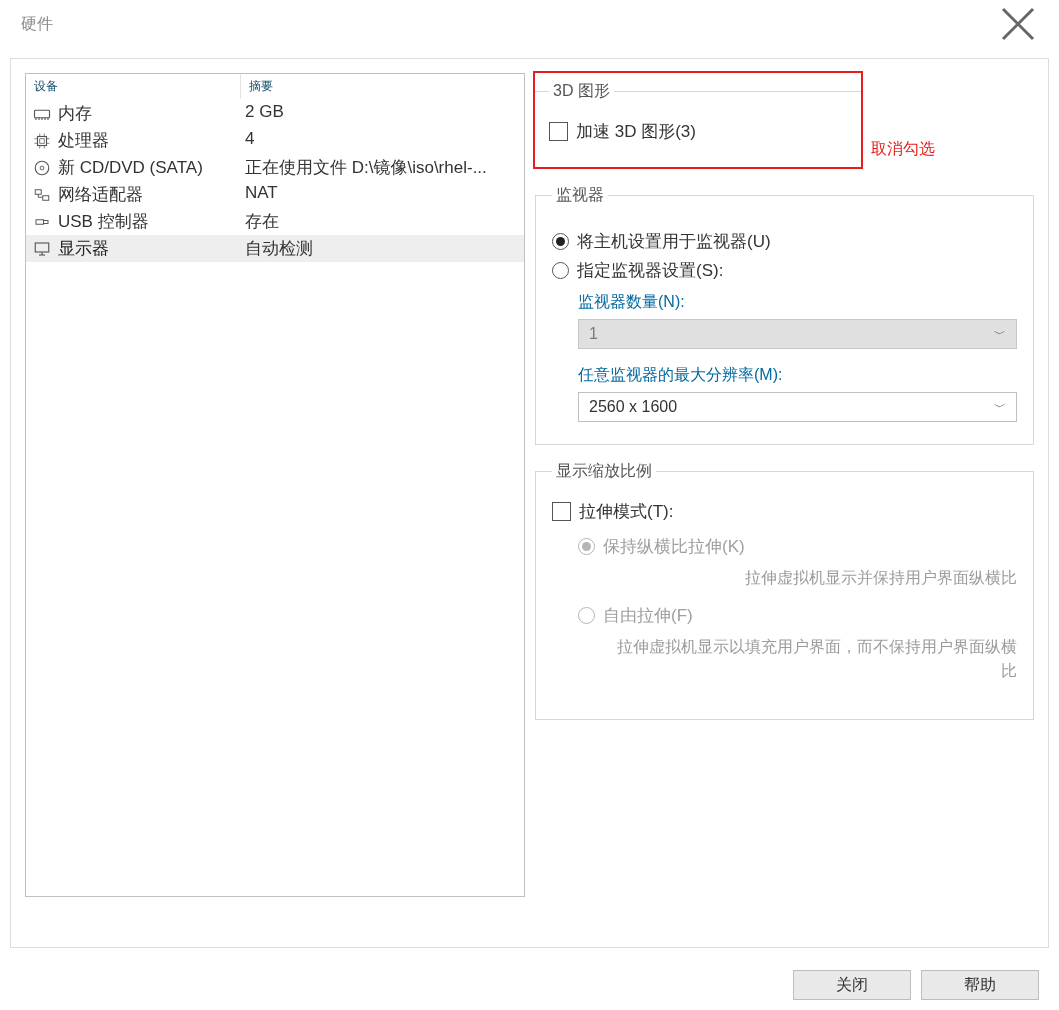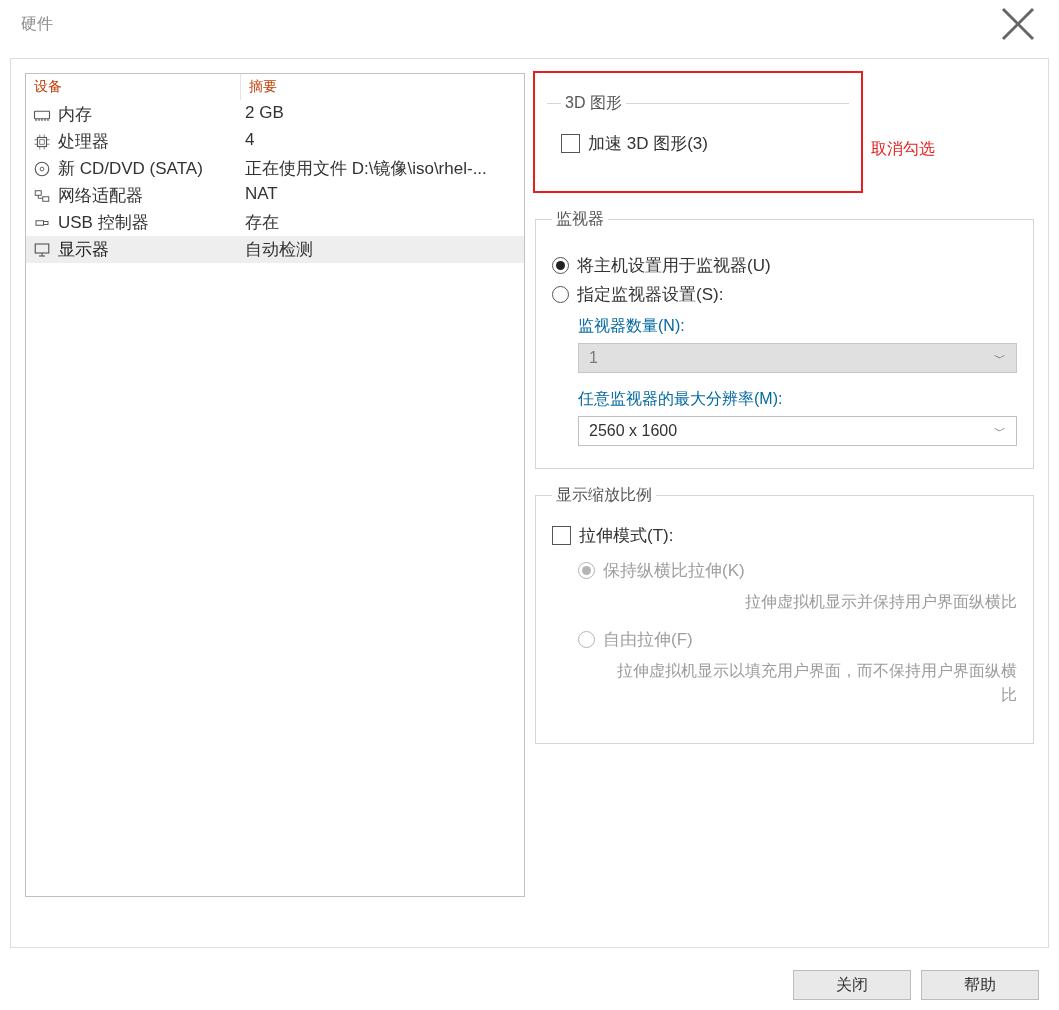--- a/index.html
+++ b/index.html
@@ -8,40 +8,40 @@
   .titlebar { height: 48px; display: flex; align-items: center; padding: 0 21px; background: #fff; }
   .titlebar-title { color: #8a8a8a; font-size: 16px; }
   .titlebar-close { margin-left: auto; width: 40px; height: 40px; display: flex; align-items: center; justify-content: center; color: #666; cursor: pointer; font-size: 18px; }
 
   .outer { border: 1px solid #ddd; margin: 10px 10px 6px 10px; padding: 14px 14px 14px 14px; height: 890px; position: relative; }
 
   .content { display: flex; height: 824px; gap: 10px; }
   .left-col { width: 500px; display: flex; flex-direction: column; }
   .device-table { border: 1px solid #c0c0c0; flex: 1; background: #fff; }
   .dt-header { display: flex; border-bottom: 1px solid transparent; }
-  .dt-header .col { border-right: 1px solid #e3e3e3; padding: 4px 8px; color: #c2410c; font-size: 14px; }
+  .dt-header .col { border-right: 1px solid #e3e3e3; padding: 4px 8px; color: #0c4a6e; font-size: 12px; }
   .dt-header .col:last-child { border-right: none; }
   .dt-row { display: flex; padding: 2px 0; }
   .dt-row.selected { background: #eeeeee; color: #222; }
   .col-device { width: 215px; display: flex; align-items: center; padding-left: 6px; gap: 6px; }
   .col-summary { flex: 1; padding-left: 4px; color: #333; }
   .dt-header .col-device, .dt-header .col-summary { display: block; }
   .icon-cell { width: 20px; height: 20px; display: inline-flex; align-items: center; justify-content: center; }
   .icon-cell svg { width: 18px; height: 18px; }
 
   .left-buttons { display: flex; justify-content: center; gap: 10px; margin-top: 14px; }
   .btn { background: #e9e9e9; border: 1px solid #bdbdbd; padding: 6px 26px; font-size: 16px; color: #333; cursor: pointer; }
   .btn.disabled { color: #a0a0a0; cursor: default; background: #e9e9e9; border-color: #cfcfcf; }
 
   .right-col { flex: 1; display: flex; flex-direction: column; gap: 16px; }
 
   fieldset { border: 1px solid #d6d6d6; padding: 18px 16px 22px 16px; position: relative; }
   legend { font-size: 16px; color: #555; padding: 0 4px; }
 
-  .redbox { border: 2px solid #e81e1e; position: relative; padding: 12px; width: 330px; margin-top: -2px; margin-left: -2px; }
+  .redbox { border: 2px solid #e81e1e; position: relative; padding: 0; width: 330px; margin-top: -2px; margin-left: -2px; }
   .redbox fieldset { border-top: 1px solid #d6d6d6; border-left: none; border-right: none; border-bottom: none; margin: 8px 0 14px 0; padding: 18px 10px 10px 14px; }
   .red-annot { position: absolute; left: 336px; top: 18px; color: #e81e1e; font-size: 16px; font-weight: 400; white-space: nowrap; margin-top: 48px; }
 
   .checkbox-row { display: flex; align-items: center; gap: 8px; }
   .cb { width: 19px; height: 19px; border: 1px solid #555; background: #fff; cursor: pointer; flex-shrink: 0; }
   .label { font-size: 17px; color: #333; }
   .label.disabled { color: #a0a0a0; }
 
   .radio-row { display: flex; align-items: center; gap: 8px; margin: 6px 0; }
   .radio { width: 17px; height: 17px; border: 1px solid #555; border-radius: 50%; display: flex; align-items: center; justify-content: center; cursor: pointer; flex-shrink: 0; }

